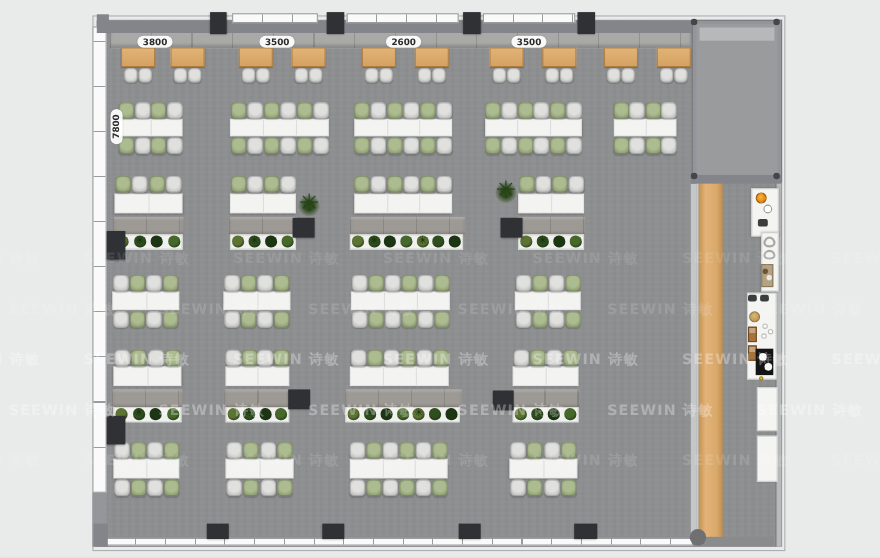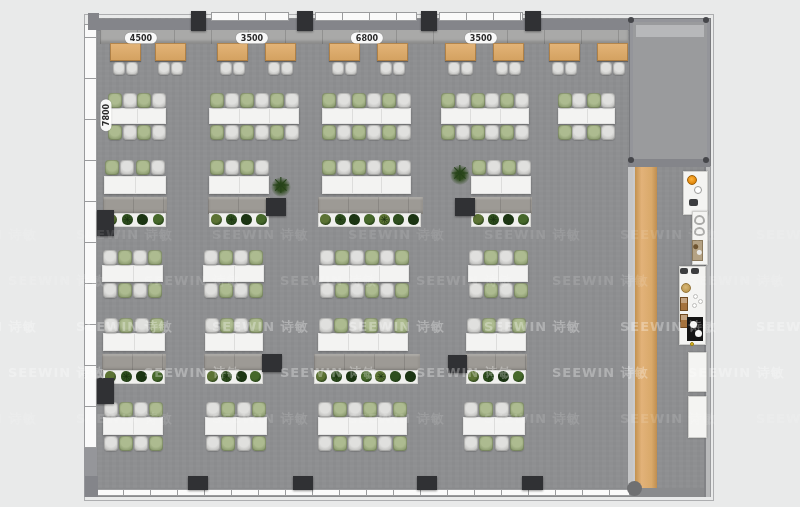--- a/index.html
+++ b/index.html
@@ -474,19 +474,19 @@
       <div class="wm" style="left: 416px; top: 364px; z-index: 8; opacity: 0.3;">SEEWIN 诗敏</div>
       <div class="wm" style="left: 552px; top: 364px; z-index: 8; opacity: 0.3;">SEEWIN 诗敏</div>
       <div class="wm" style="left: 688px; top: 364px; z-index: 8; opacity: 0.3;">SEEWIN 诗敏</div>
       <div class="wm" style="left: -60px; top: 410px; z-index: 8; opacity: 0.12;">SEEWIN 诗敏</div>
       <div class="wm" style="left: 76px; top: 410px; z-index: 8; opacity: 0.12;">SEEWIN 诗敏</div>
       <div class="wm" style="left: 212px; top: 410px; z-index: 8; opacity: 0.12;">SEEWIN 诗敏</div>
       <div class="wm" style="left: 348px; top: 410px; z-index: 8; opacity: 0.12;">SEEWIN 诗敏</div>
       <div class="wm" style="left: 484px; top: 410px; z-index: 8; opacity: 0.12;">SEEWIN 诗敏</div>
       <div class="wm" style="left: 620px; top: 410px; z-index: 8; opacity: 0.12;">SEEWIN 诗敏</div>
       <div class="wm" style="left: 756px; top: 410px; z-index: 8; opacity: 0.12;">SEEWIN 诗敏</div>
-      <div class="dim" style="left: 141px; top: 38px; z-index: 9;">4500</div>
+      <div class="dim" style="left: 141px; top: 38px; z-index: 9;">3800</div>
       <div class="dim" style="left: 252px; top: 38px; z-index: 9;">3500</div>
-      <div class="dim" style="left: 367px; top: 38px; z-index: 9;">6800</div>
+      <div class="dim" style="left: 367px; top: 38px; z-index: 9;">2600</div>
       <div class="dim" style="left: 481px; top: 38px; z-index: 9;">3500</div>
       <div class="dim vert" style="left: 106px; top: 115px; z-index: 9;">7800</div>
     </div>
 </div>
 
 </body></html>

